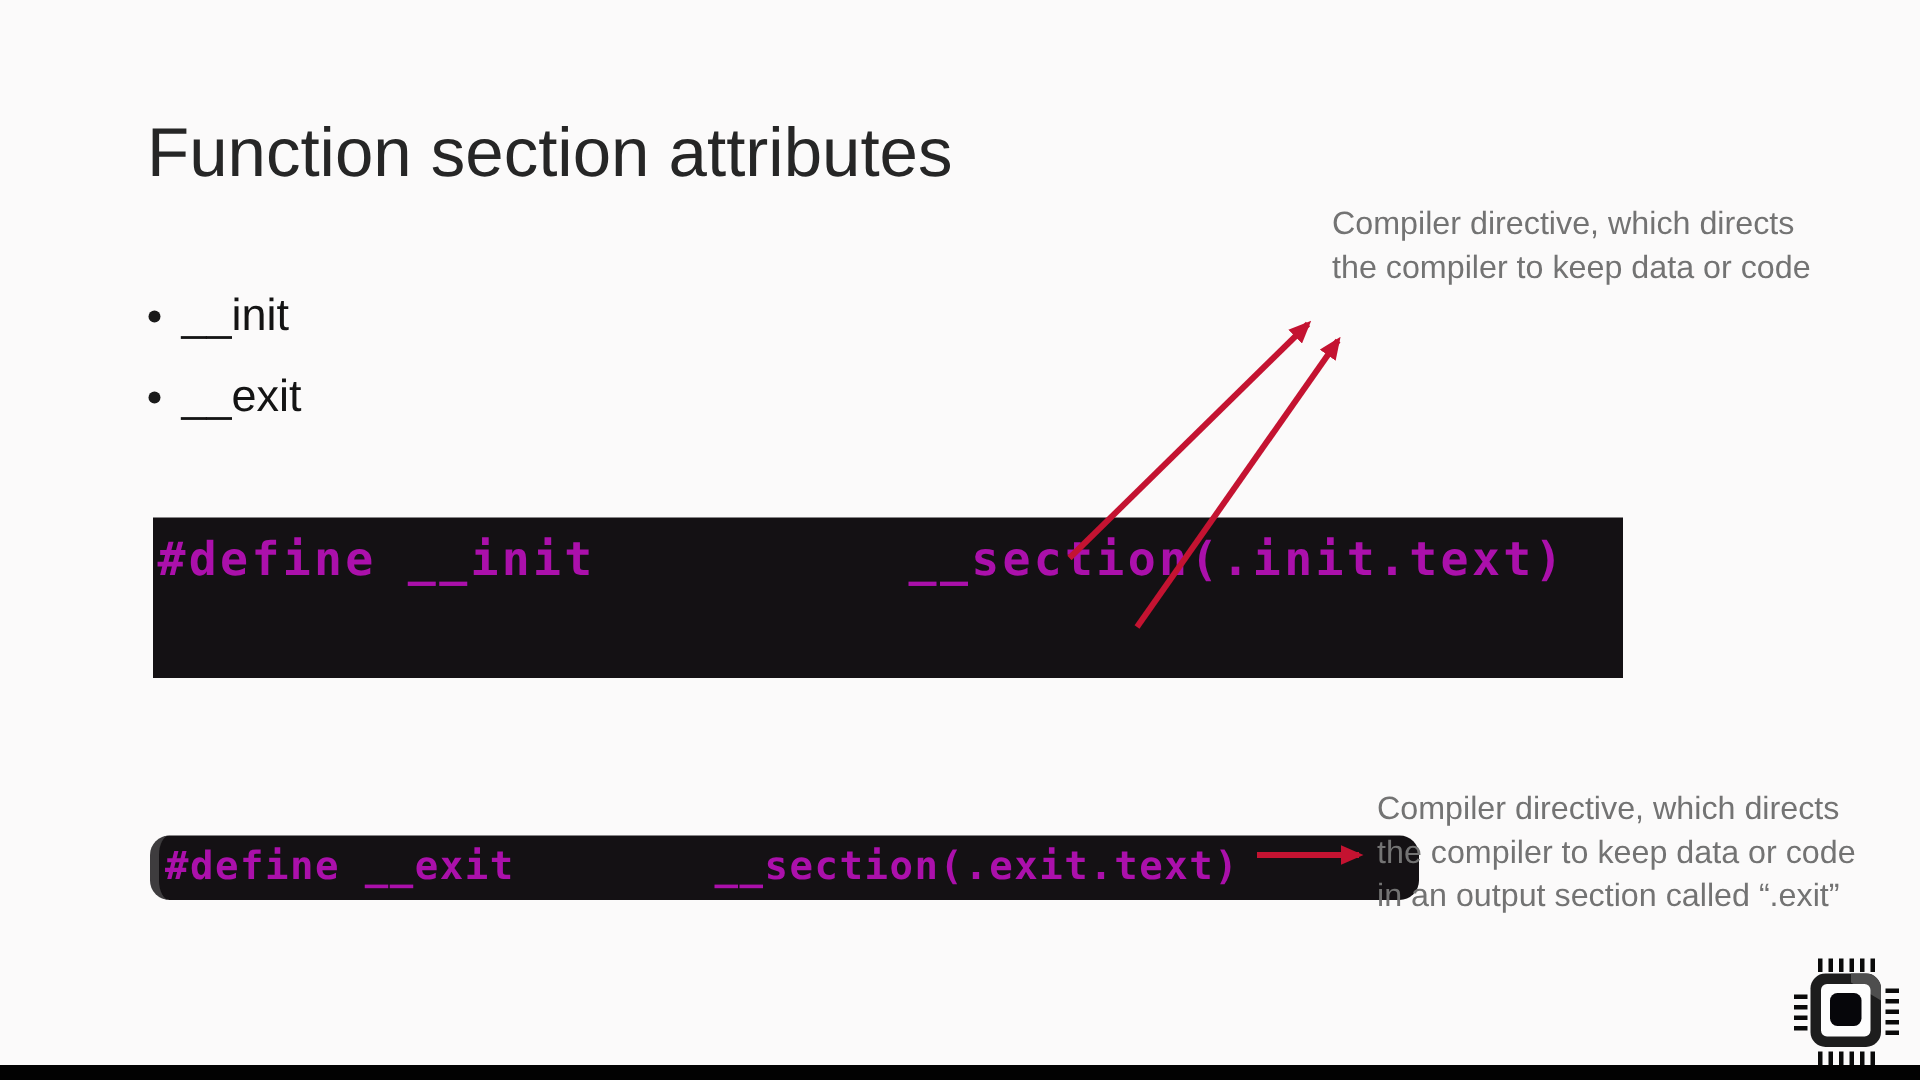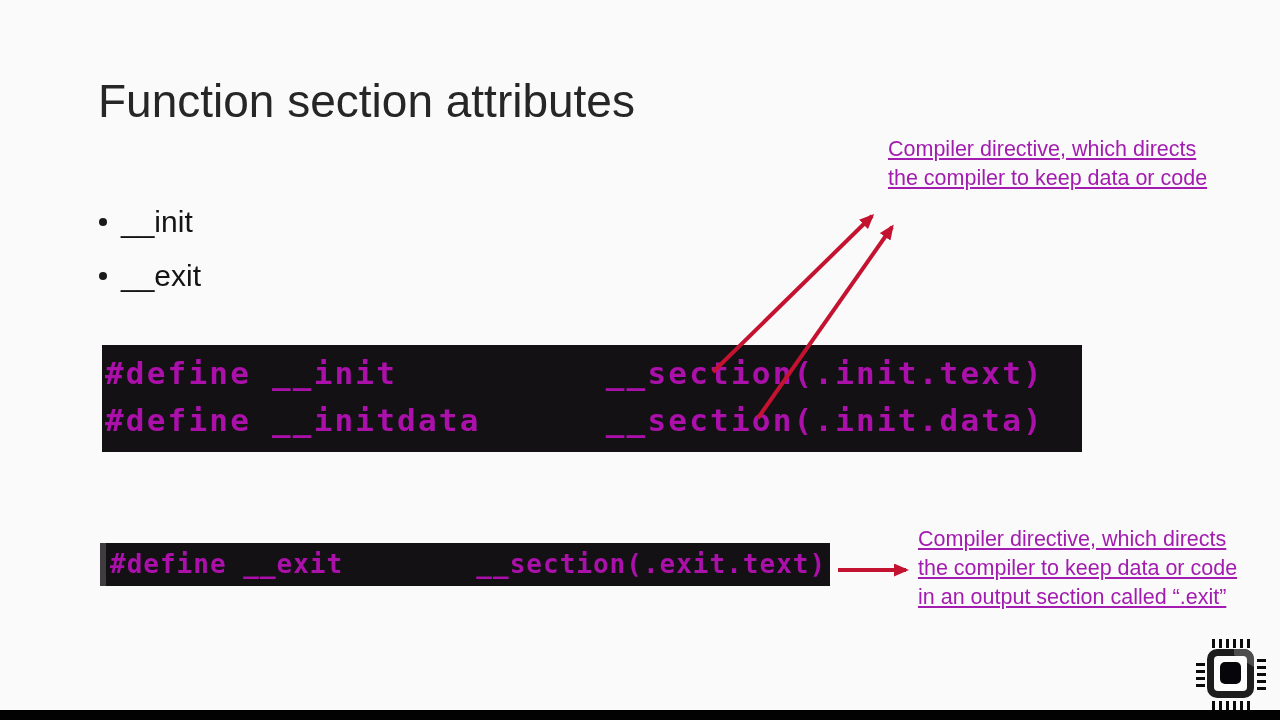--- a/index.html
+++ b/index.html
@@ -5,48 +5,49 @@
   html,body{margin:0;padding:0;background:#fbfafa;}
   .stage{
     position:relative;width:1280px;height:720px;overflow:hidden;
     background:#fbfafa;font-family:"Liberation Sans",sans-serif;
   }
   .slide-title{
     position:absolute;left:98px;top:74px;
     font-size:46px;font-weight:300;color:#262626;letter-spacing:0px;
     white-space:nowrap;
   }
-  .bullet-list{position:absolute;left:99px;top:204px;}
+  .bullet-list{position:absolute;left:99px;top:193px;}
   .bullet-item{display:flex;align-items:flex-start;margin-bottom:18px;height:36px;}
   .bullet-dot{
     width:8px;height:8px;border-radius:50%;background:#1a1a1a;
     margin:14px 14px 0 0;flex:0 0 auto;
   }
   .bullet-label{
     font-size:30px;color:#141414;line-height:36px;white-space:pre;
   }
   .code-block{
     position:absolute;background:#141114;color:#ab10ab;
     font-family:"DejaVu Sans Mono","Liberation Mono",monospace;font-weight:bold;
   }
   .code-init{
     left:102px;top:345px;width:980px;height:107px;padding-top:5px;box-sizing:border-box;
   }
   .code-init .code-line{
     font-size:31px;line-height:47px;letter-spacing:2.2px;white-space:pre;padding-left:3px;
   }
   .code-exit{
-    left:100px;top:543px;width:730px;height:43px;box-sizing:border-box;
+    left:100px;top:557px;width:846px;height:43px;box-sizing:border-box;
     border-left:6px solid #3e3c3e;
+    border-radius:13px;
   }
   .code-exit .code-line{
     font-size:26px;line-height:43px;letter-spacing:1px;white-space:pre;padding-left:4px;
   }
   .annotation{
-    position:absolute;color:#a21caf;font-size:21.5px;line-height:29px;text-decoration:underline;
+    position:absolute;color:#737373;font-size:21.5px;line-height:29px;
   }
   .annotation-init{left:888px;top:135px;}
   .annotation-exit{left:918px;top:525px;}
   .annotation div{white-space:nowrap;}
   .arrows-overlay{
     position:absolute;left:0;top:0;width:1280px;height:720px;pointer-events:none;
   }
   .chip-logo{position:absolute;left:1194px;top:636px;}
   .bottom-bar{
     position:absolute;left:0;bottom:0;width:1280px;height:10px;background:#020202;
@@ -65,21 +66,20 @@
       <span class="bullet-label">__init</span>
     </div>
     <div class="bullet-item">
       <span class="bullet-dot"></span>
       <span class="bullet-label">__exit</span>
     </div>
   </div>
 
   <div class="code-block code-init">
     <div class="code-line">#define __init          __section(.init.text)</div>
-    <div class="code-line">#define __initdata      __section(.init.data)</div>
   </div>
 
   <div class="code-block code-exit">
     <div class="code-line">#define __exit        __section(.exit.text)</div>
   </div>
 
   <div class="annotation annotation-init">
     <div>Compiler directive, which directs</div>
     <div>the compiler to keep data or code</div>
   </div>

